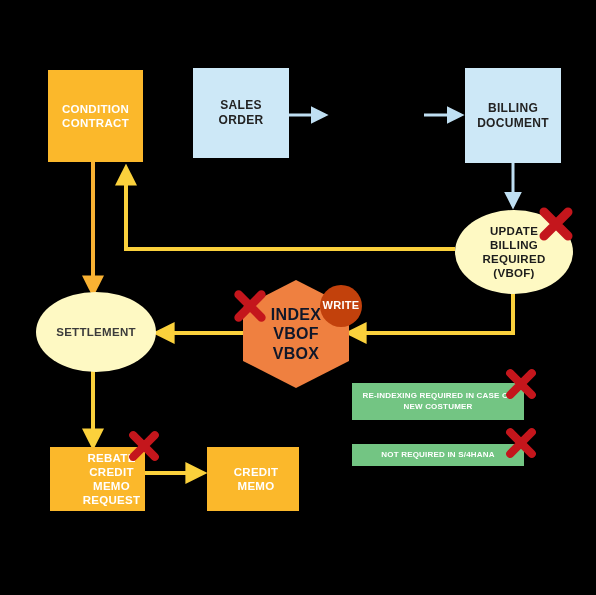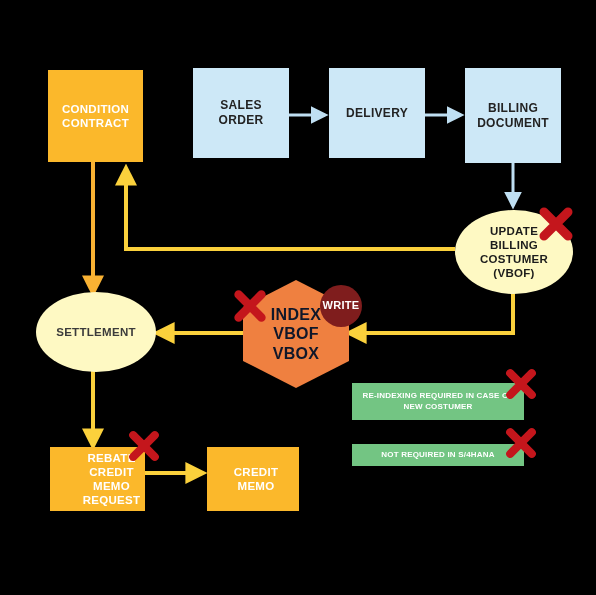--- a/index.html
+++ b/index.html
@@ -60,21 +60,21 @@
     font-size: 11.5px;
   }
   .hexagon {
     background: #ef8040;
     color: #0f172a;
     font-size: 16px;
     font-weight: 600;
     clip-path: polygon(50% 0%, 100% 25%, 100% 75%, 50% 100%, 0% 75%, 0% 25%);
   }
   .circle-green {
-    background: #7f1d1d;
+    background: #c2410c;
     border-radius: 50%;
     color: #ffffff;
     font-size: 11px;
     font-weight: 600;
   }
   .bar-green {
     background: #73c583;
     color: #ffffff;
     font-size: 8px;
     font-weight: 600;
@@ -132,38 +132,33 @@
     </div>
   </div>
 
   <div class="node box-blue" style="left:193px; top:68px; width:96px; height:90px;">
     <div>
       <span class="nl">SALES</span>
       <span class="nl">ORDER</span>
     </div>
   </div>
 
-  <div class="node box-blue" style="left:329px; top:68px; width:96px; height:90px;">
-    <div>
-      <span class="nl">DELIVERY</span>
-    </div>
-  </div>
 
   <div class="node box-blue" style="left:465px; top:68px; width:96px; height:95px;">
     <div>
       <span class="nl">BILLING</span>
       <span class="nl">DOCUMENT</span>
     </div>
   </div>
 
   <div class="node ellipse-yellow dark-text-small" style="left:455px; top:210px; width:118px; height:84px;">
     <div>
       <span class="nl">UPDATE</span>
       <span class="nl">BILLING</span>
-      <span class="nl">COSTUMER</span>
+      <span class="nl">REQUIRED</span>
       <span class="nl">(VBOF)</span>
     </div>
   </div>
 
   <div class="node ellipse-yellow" style="left:36px; top:292px; width:120px; height:80px;">
     <div>
       <span class="nl">SETTLEMENT</span>
     </div>
   </div>
 

